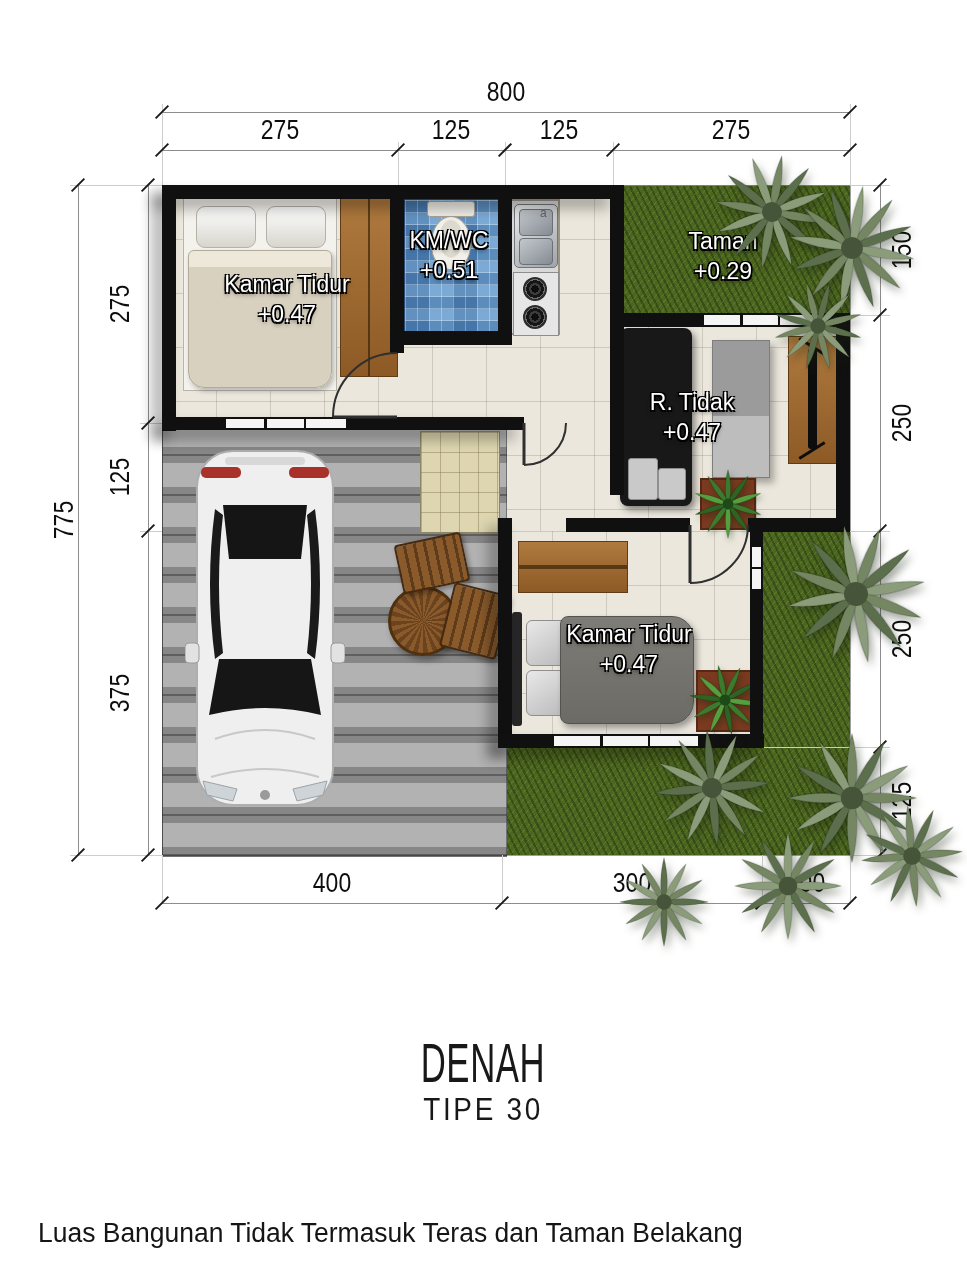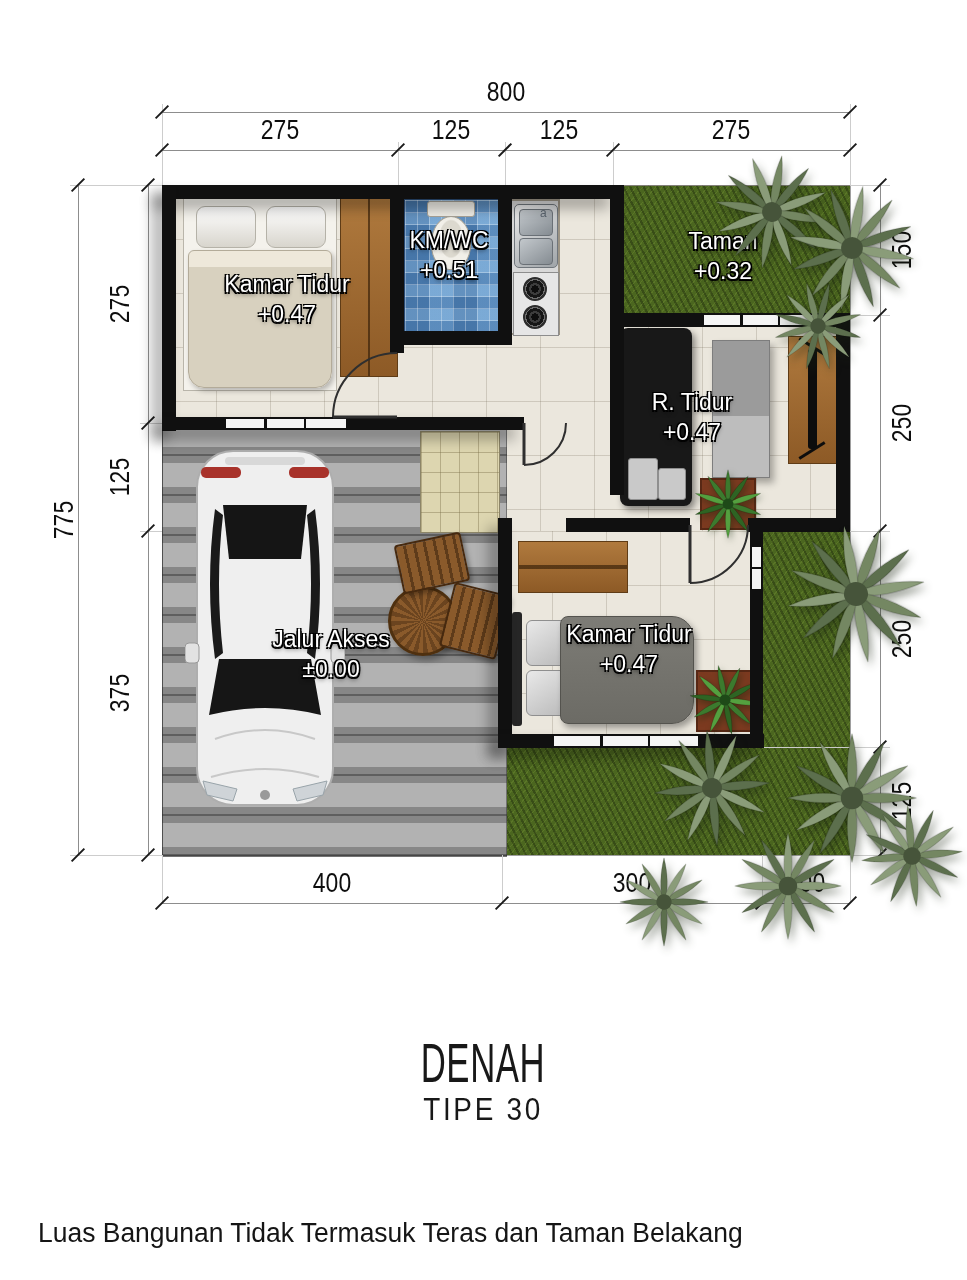--- a/index.html
+++ b/index.html
@@ -204,33 +204,29 @@
   <div class="rlabel" style="left:287px;top:300px;">
     <div>Kamar Tidur</div>
     <div>+0.47</div>
   </div>
   <div class="rlabel" style="left:449px;top:256px;">
     <div>KM/WC</div>
     <div>+0.51</div>
   </div>
   <div class="rlabel" style="left:723px;top:257px;">
     <div>Taman</div>
-    <div>+0.32</div>
+    <div>+0.29</div>
   </div>
   <div class="rlabel" style="left:692px;top:418px;">
-    <div>R. Tidur</div>
+    <div>R. Tidak</div>
     <div>+0.47</div>
   </div>
   <div class="rlabel" style="left:629px;top:650px;">
     <div>Kamar Tidur</div>
     <div>+0.47</div>
-  </div>
-  <div class="rlabel" style="left:331px;top:655px;">
-    <div>Jalur Akses</div>
-    <div>±0.00</div>
   </div>
 
   <svg class="palm" style="left:710px;top:150px;" width="124" height="124" viewBox="-50 -50 100 100">
       <use href="#palm" transform="rotate(10)"></use>
     </svg>
   <svg class="palm" style="left:784px;top:180px;" width="136" height="136" viewBox="-50 -50 100 100">
       <use href="#palm" transform="rotate(40)"></use>
     </svg>
   <svg class="palm" style="left:770px;top:278px;" width="96" height="96" viewBox="-50 -50 100 100">
       <use href="#palm" transform="rotate(75)"></use>

